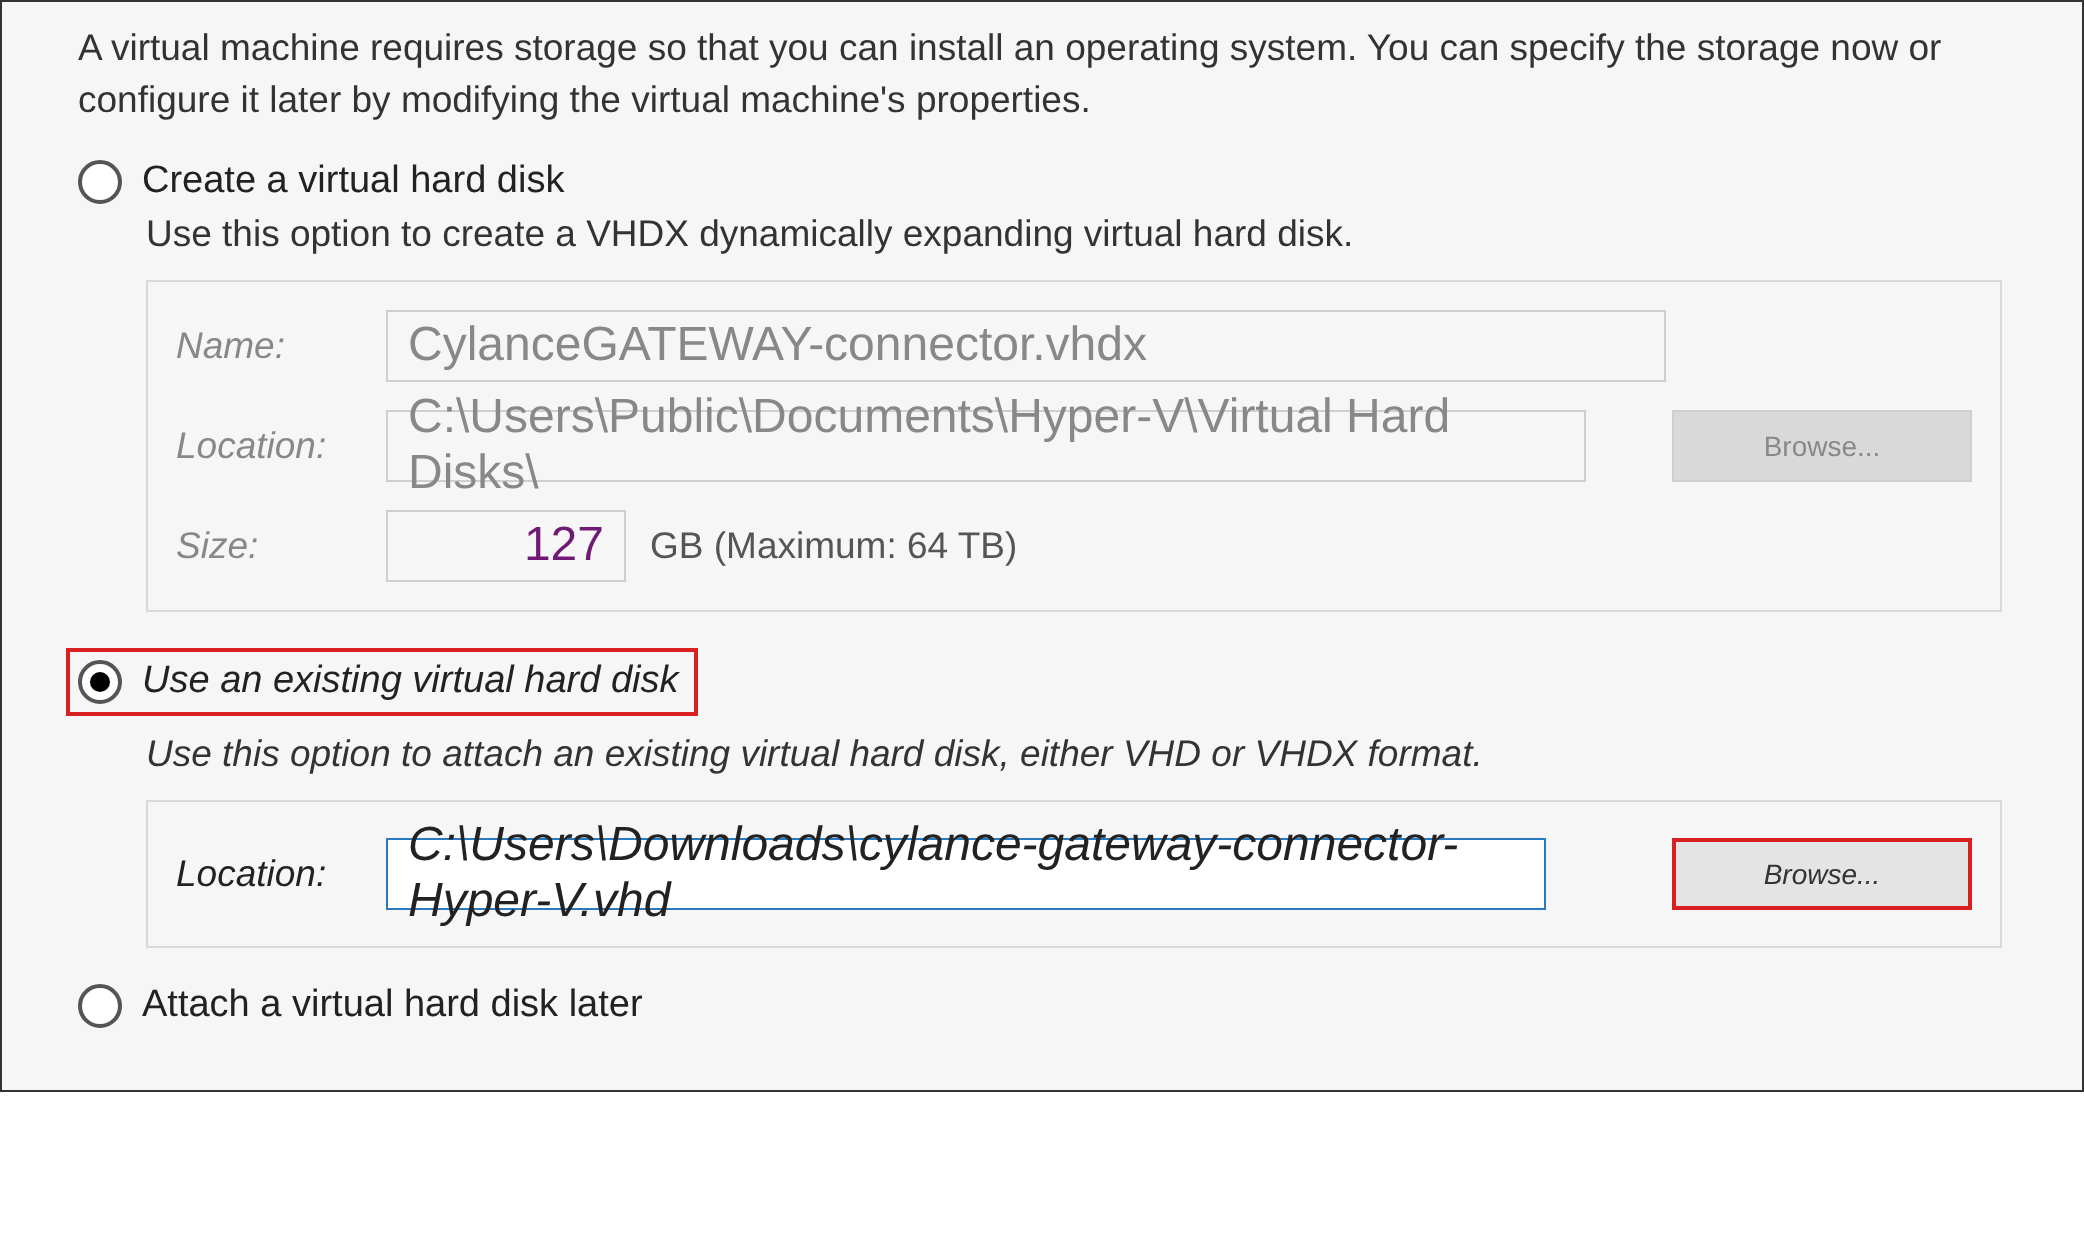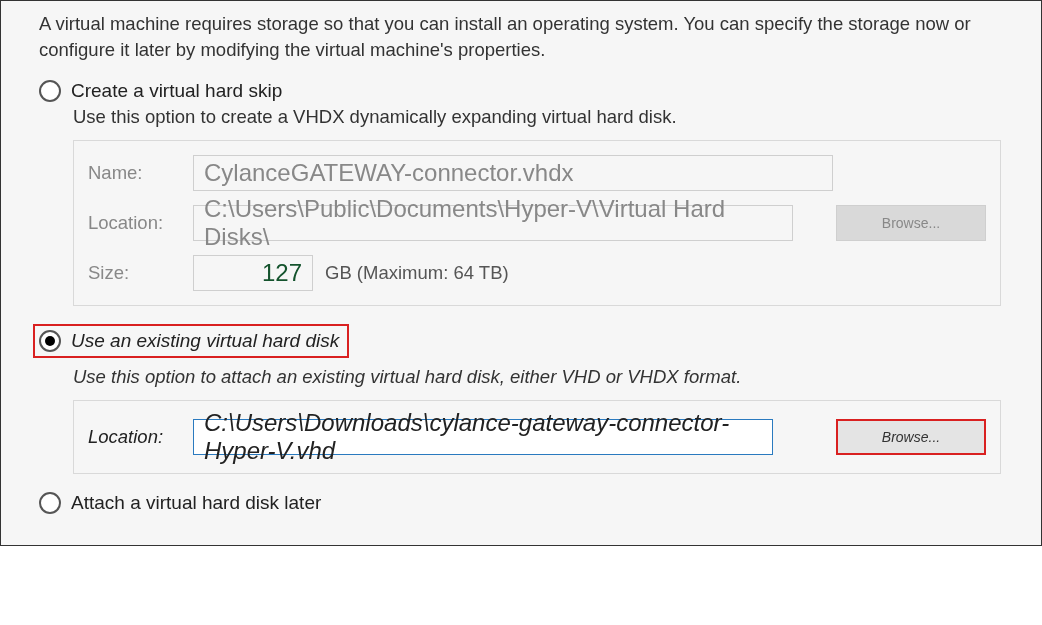--- a/index.html
+++ b/index.html
@@ -80,21 +80,21 @@
     display: flex;
     align-items: center;
     margin-bottom: 14px;
   }
   .form-row:last-child { margin-bottom: 0; }
   .form-label {
     width: 105px;
     flex: 0 0 105px;
     font-size: 18.5px;
   }
-  .disabled .form-label { color: #888; }
+  .disabled .form-label { color: #888; font-style: italic; }
   .text-input {
     border: 1.5px solid #bfbfbf;
     background: #fff;
     height: 36px;
     padding: 0 10px;
     font-size: 24px;
     font-family: inherit;
     color: #333;
     display: flex;
     align-items: center;
@@ -104,21 +104,21 @@
     color: #888;
     border-color: #cfcfcf;
   }
   .size-input {
     width: 120px;
     text-align: right;
     justify-content: flex-end;
     border: 1.5px solid #cfcfcf;
   }
   .disabled .size-input {
-    color: #14532d;
+    color: #701a75;
   }
   .size-suffix {
     margin-left: 12px;
     font-size: 18.5px;
     color: #555;
   }
   .browse-btn {
     height: 36px;
     min-width: 150px;
     border: 1.5px solid #bfbfbf;
@@ -152,21 +152,21 @@
 </head>
 <body>
 
 <div class="window">
 
   <div class="intro">A virtual machine requires storage so that you can install an operating system. You can specify the storage now or configure it later by modifying the virtual machine's properties.</div>
 
   <div class="option-block disabled">
     <div class="radio-row">
       <span class="radio"></span>
-      <span class="radio-label">Create a virtual hard skip</span>
+      <span class="radio-label">Create a virtual hard disk</span>
     </div>
     <div class="option-desc">Use this option to create a VHDX dynamically expanding virtual hard disk.</div>
 
     <div class="form-box">
       <div class="form-row">
         <div class="form-label">Name:</div>
         <div class="text-input w-name">CylanceGATEWAY-connector.vhdx</div>
       </div>
       <div class="form-row">
         <div class="form-label">Location:</div>

